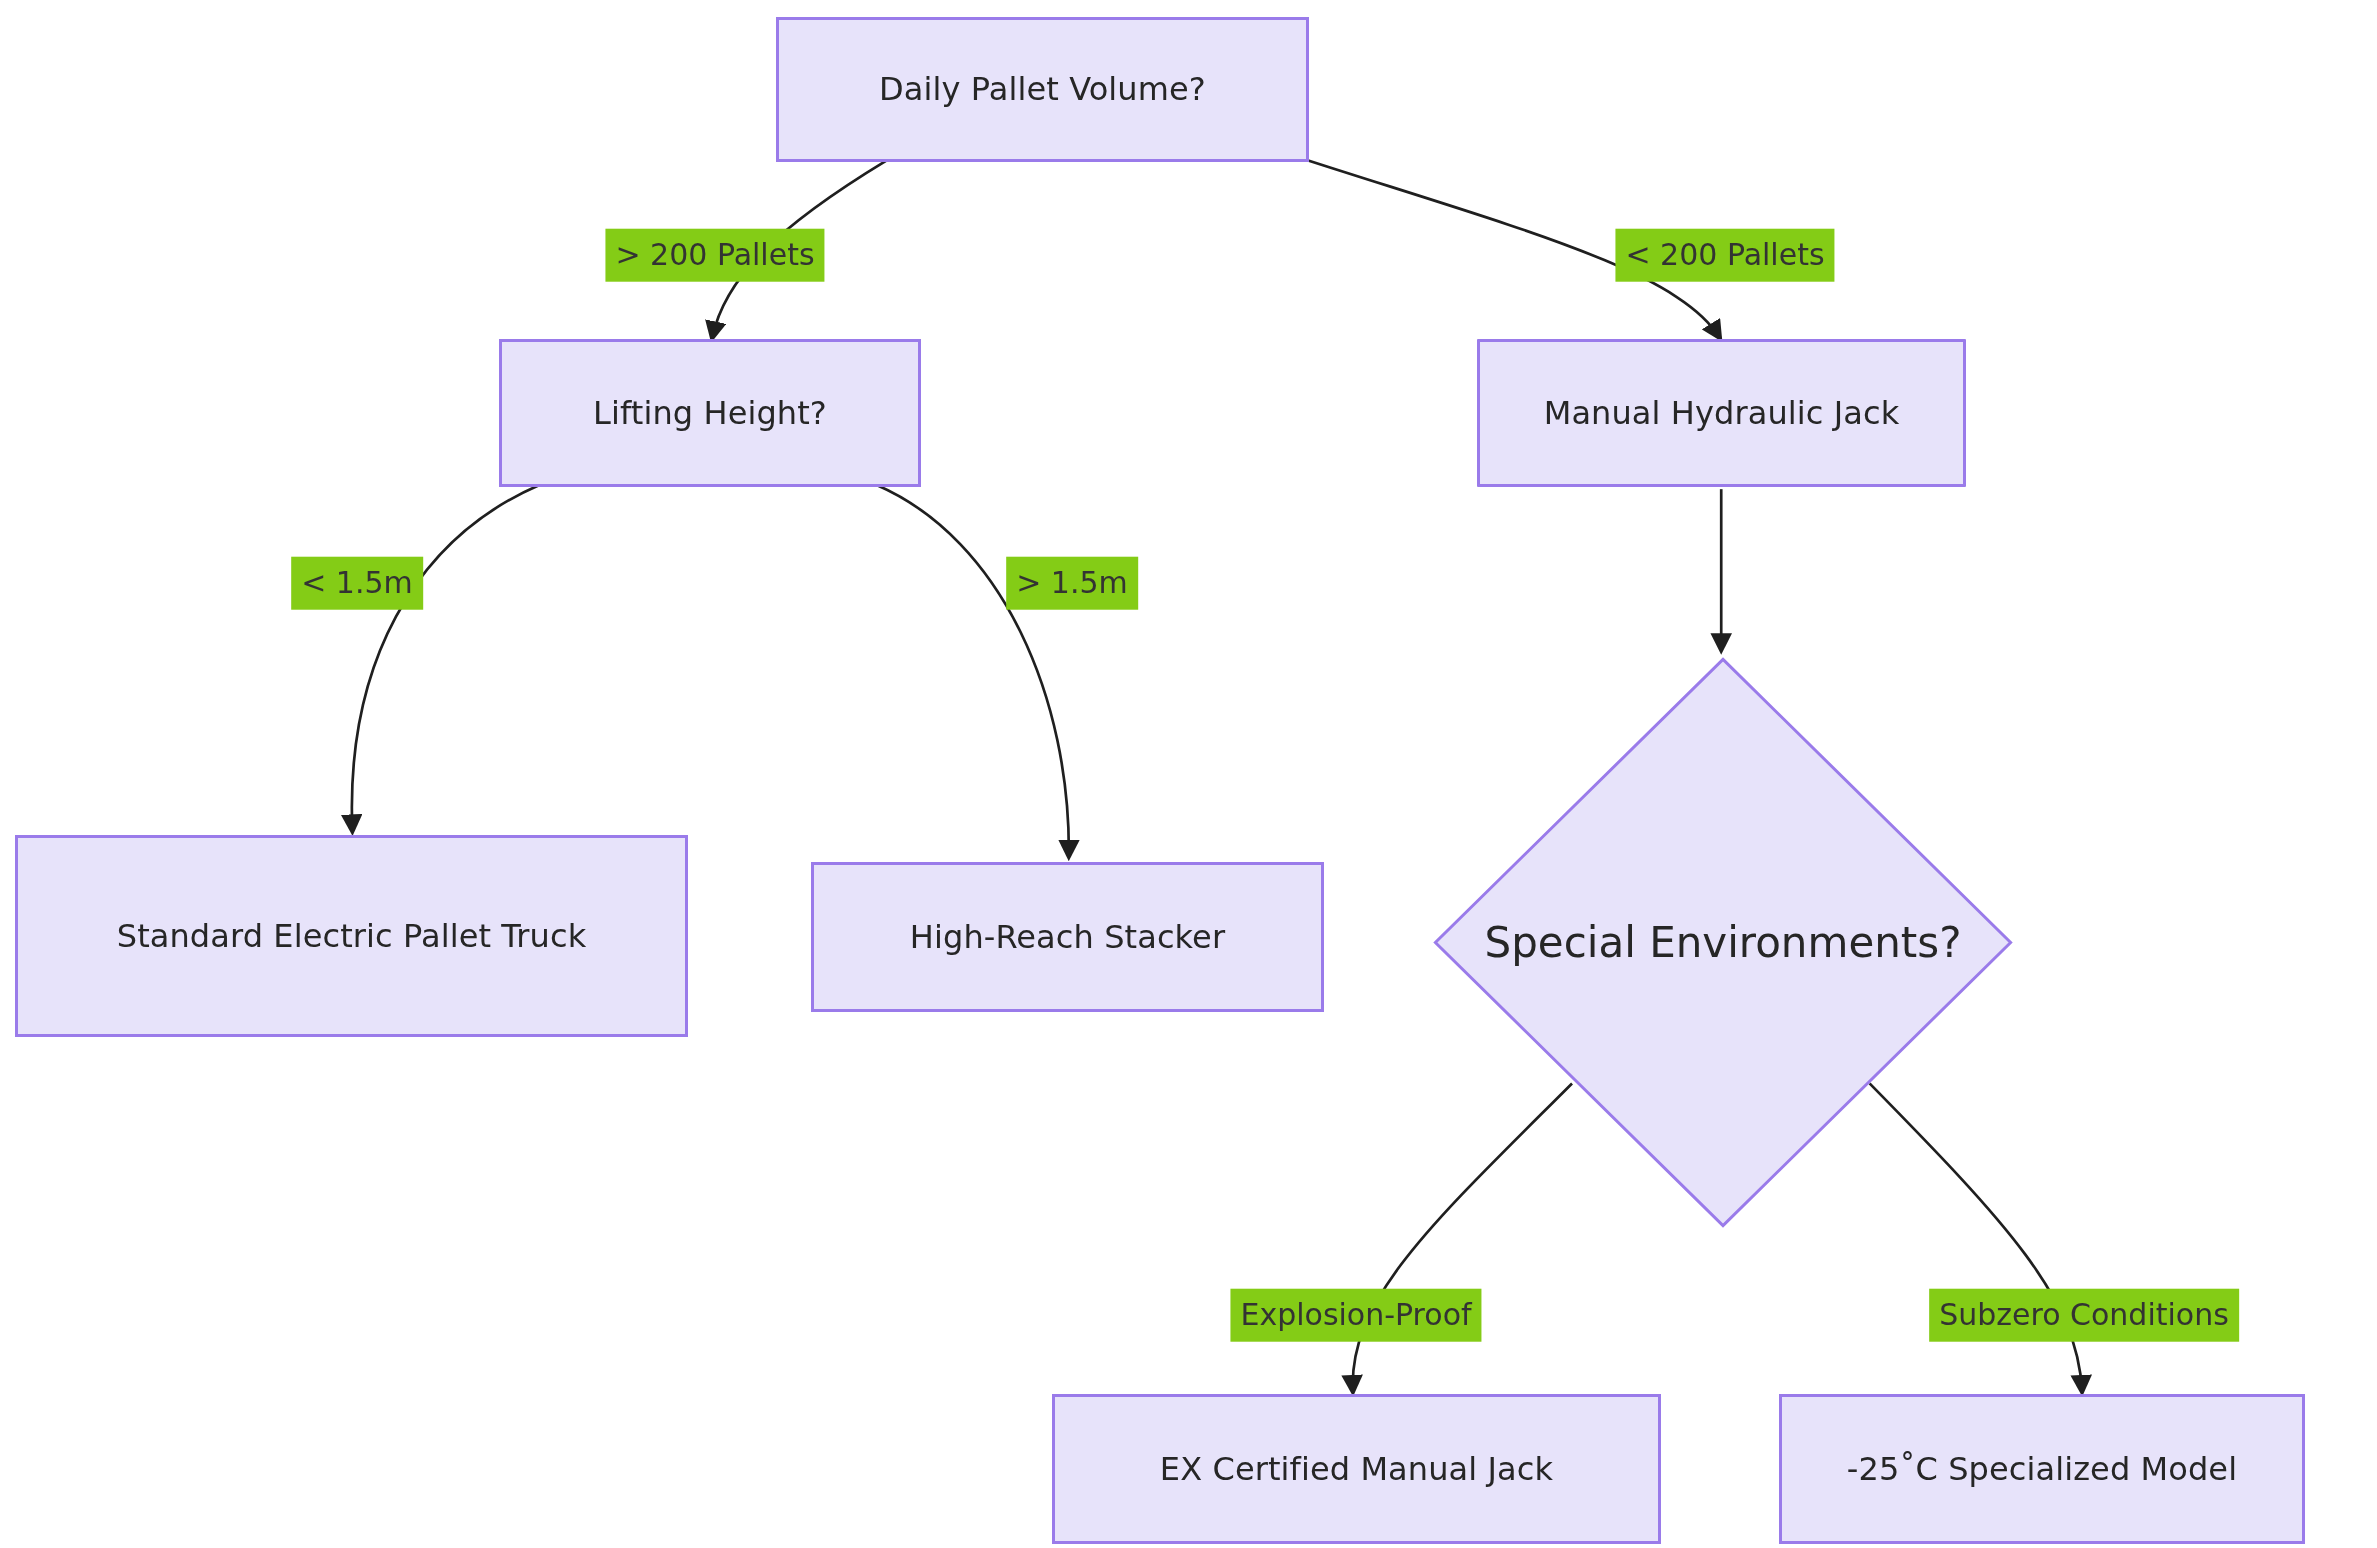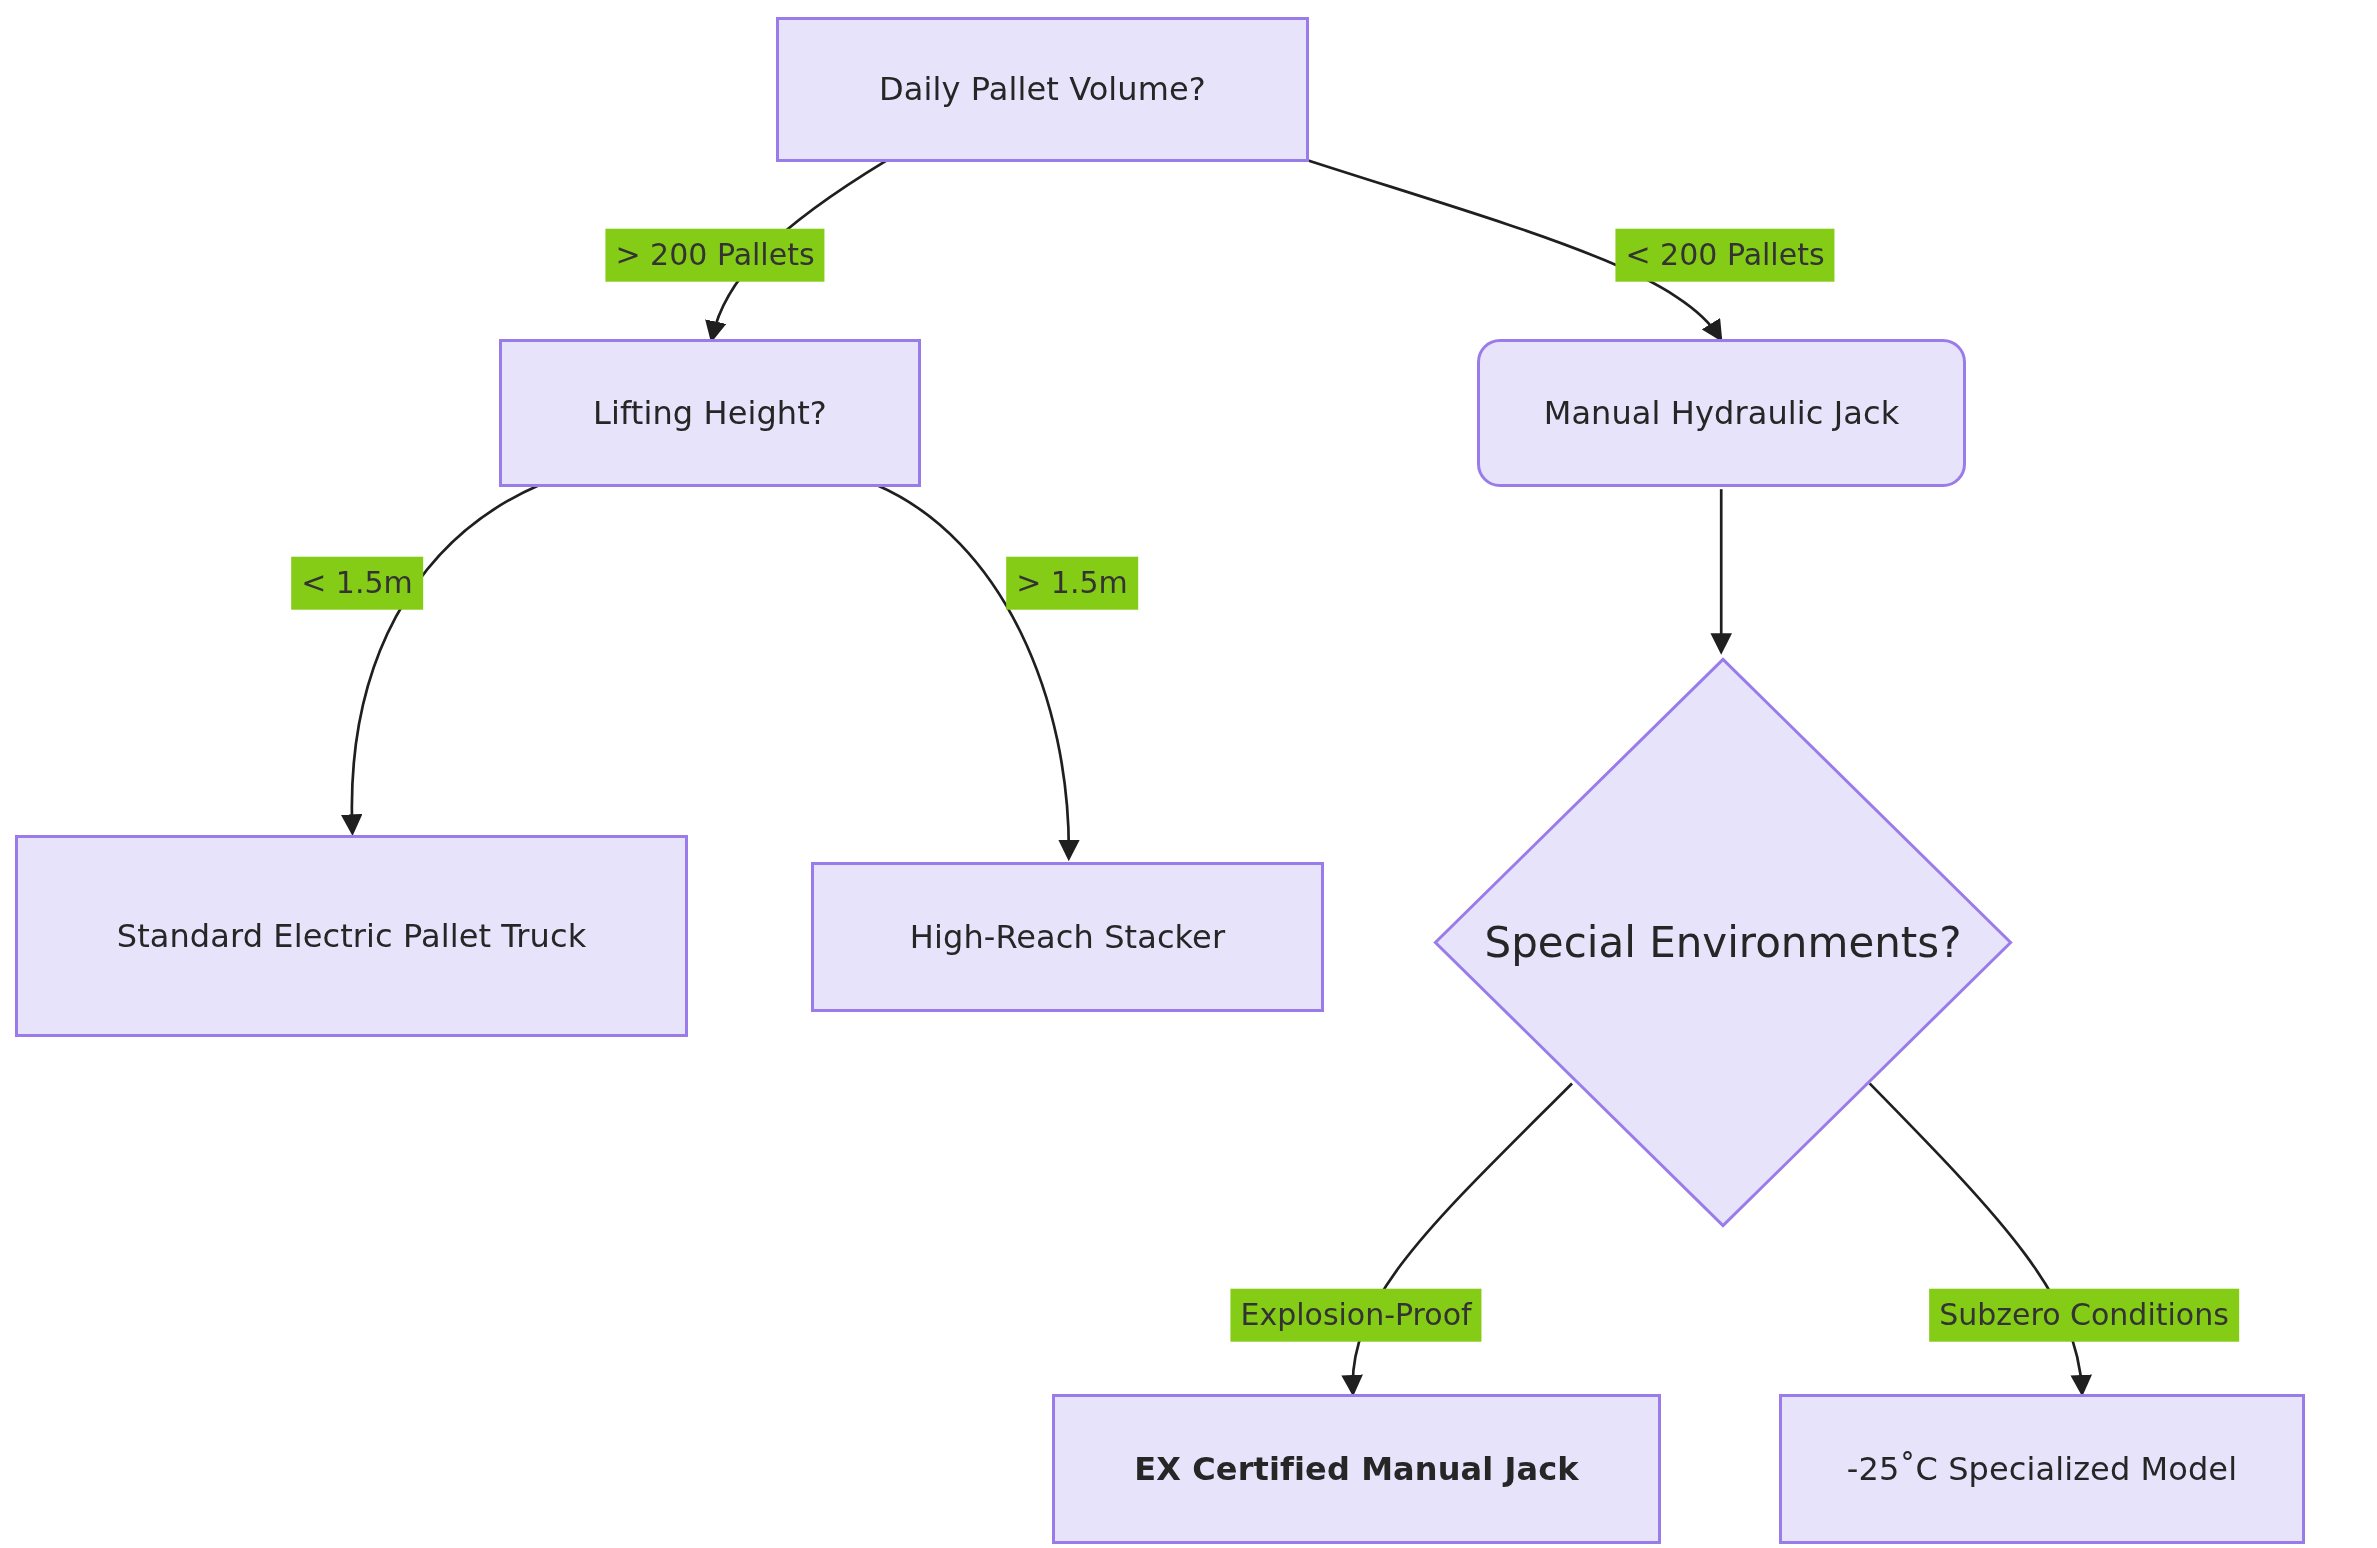--- a/index.html
+++ b/index.html
@@ -39,21 +39,21 @@
     align-items: center;
     justify-content: center;
     text-align: center;
     color: #262626;
     font-size: 32px;
     line-height: 1.65;
     letter-spacing: 0.1px;
     padding: 5px 13.5px;
   }
   .node.rounded {
-    border-radius: 23px;
+    border-radius: 1px;
   }
   .diamond-wrap {
     position: absolute;
     display: flex;
     align-items: center;
     justify-content: center;
   }
   .diamond-shape {
     position: absolute;
     left: 0;
@@ -132,21 +132,21 @@
     <span>High-Reach Stacker</span>
   </div>
 
   <div class="diamond-wrap" style="left:1432px; top:656px; width:582px; height:573px;">
     <svg class="diamond-shape" viewBox="0 0 690 680" preserveAspectRatio="none">
       <polygon points="345,4 686,340 345,676 4,340"></polygon>
     </svg>
     <span class="diamond-label">Special Environments?</span>
   </div>
 
-  <div class="node" style="left:1052px; top:1394px; width:609px; height:150px;font-weight:bold;">
+  <div class="node" style="left:1052px; top:1394px; width:609px; height:150px;">
     <span>EX Certified Manual Jack</span>
   </div>
 
   <div class="node" style="left:1779px; top:1394px; width:526px; height:150px;">
     <span>-25˚C Specialized Model</span>
   </div>
 
   <div class="edge-label" style="left:715px; top:255px;">
     <span>&gt; 200 Pallets</span>
   </div>

